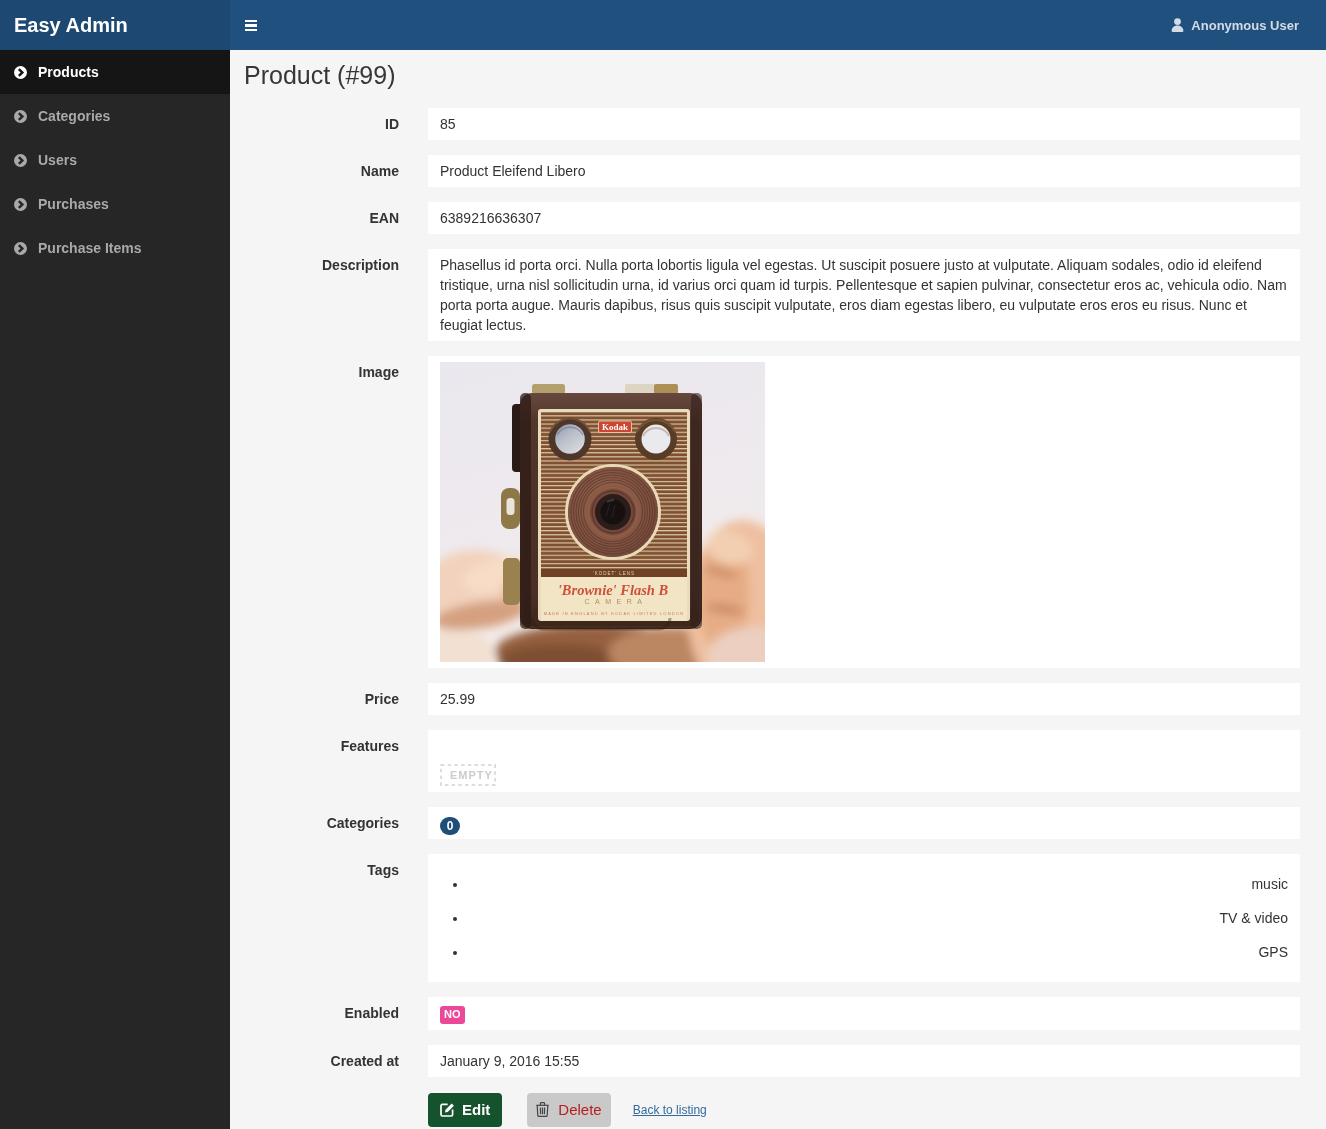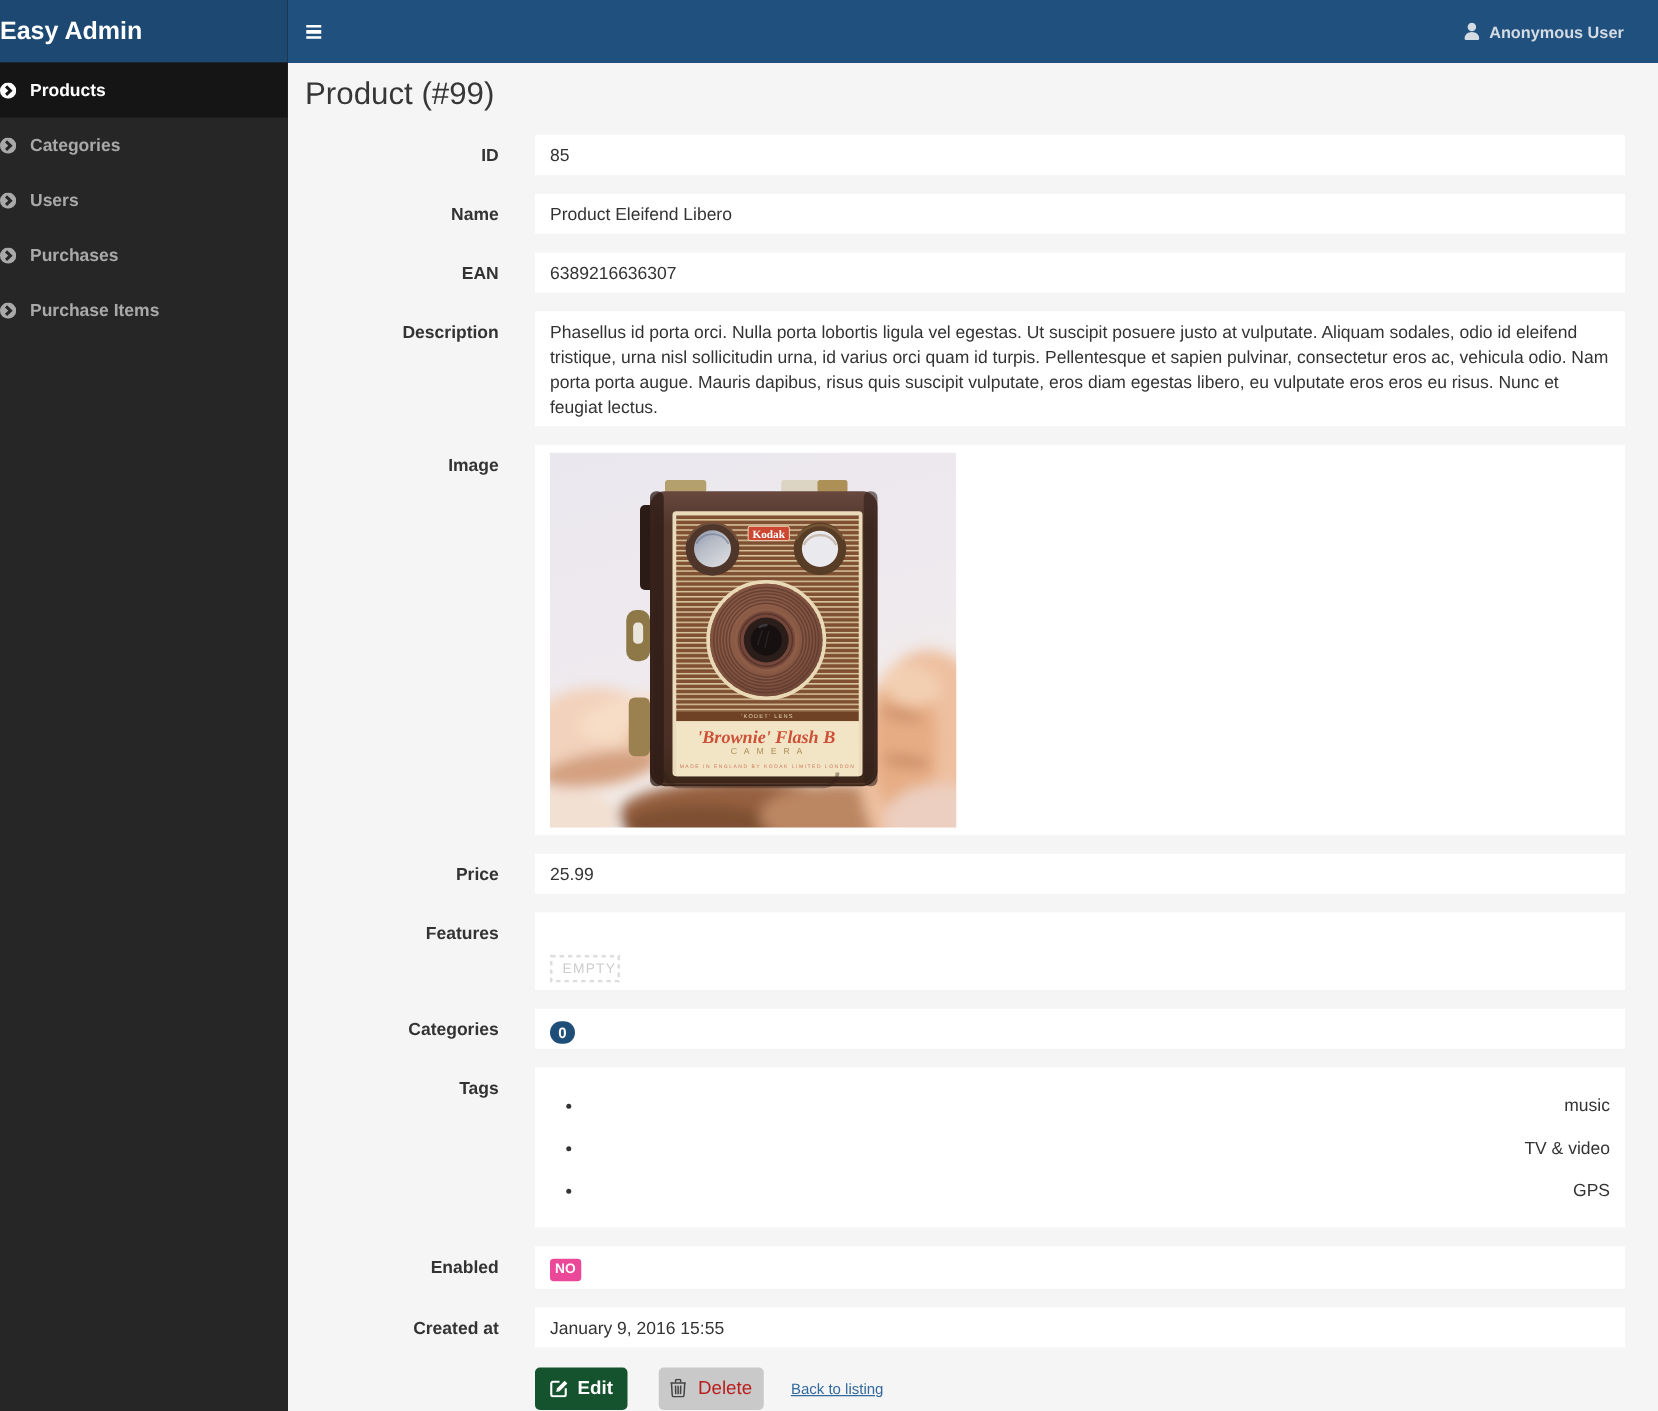--- a/index.html
+++ b/index.html
@@ -13,26 +13,26 @@
   width: 1326px;
   height: 1129px;
   overflow: hidden;
 }
 #sidebar {
   position: fixed; left: 0; top: 0; width: 230px; height: 1129px;
   background: #262626; z-index: 5;
 }
 #brand {
   height: 50px; background: #1d4872; color: #fff;
-  font-size: 20px; font-weight: bold; line-height: 50px; padding-left: 0;
+  font-size: 20px; font-weight: bold; line-height: 50px; padding-left: 14px;
 }
 ul.menu { list-style: none; margin: 0; padding: 0; }
 ul.menu li {
   height: 44px; display: flex; align-items: center;
-  padding-left: 0; color: #a9a9a9; font-weight: bold; font-size: 14px;
+  padding-left: 14px; color: #a9a9a9; font-weight: bold; font-size: 14px;
 }
 ul.menu li.active { background: #151515; color: #fff; }
 ul.menu li .mi { width: 13px; height: 13px; margin-right: 11px; flex: 0 0 13px; }
 #navbar {
   position: fixed; left: 230px; top: 0; right: 0; height: 50px;
   background: #20517e; z-index: 4;
 }
 #hamb { position: absolute; left: 15px; top: 20px; }
 #hamb div { width: 12px; height: 2.4px; background: #fff; margin-bottom: 1.9px; }
 #userbox {
@@ -51,21 +51,21 @@
   padding: 6px 29px 0 0; font-weight: bold; line-height: 20px; color: #333;
 }
 .fv {
   flex: 1; background: #fff; padding: 6px 12px; line-height: 20px; min-height: 32px;
 }
 .fv ul { margin: 14px 0; padding-left: 28px; text-align: right; }
 .fv ul li { margin-bottom: 14px; }
 .fv ul li:last-child { margin-bottom: 0; }
 .badge-empty {
   position: relative; display: inline-block; color: #ccc;
-  font-size: 11px; font-weight: normal; letter-spacing: 1px;
+  font-size: 11px; font-weight: bold; letter-spacing: 1px;
   padding: 5px 10px; line-height: 12px; margin-top: 28px;
 }
 .badge-empty svg.dash { position: absolute; left: 0; top: 0; width: 100%; height: 100%; }
 .badge-num {
   position: relative; top: 2px; display: inline-block; background: #1f4e79; color: #fff; min-width: 20px;
   font-size: 12px; font-weight: bold; text-align: center;
   padding: 3px 6px; line-height: 12px; border-radius: 10px;
 }
 .badge-no {
   display: inline-block; background: #ec4899; color: #fff;

